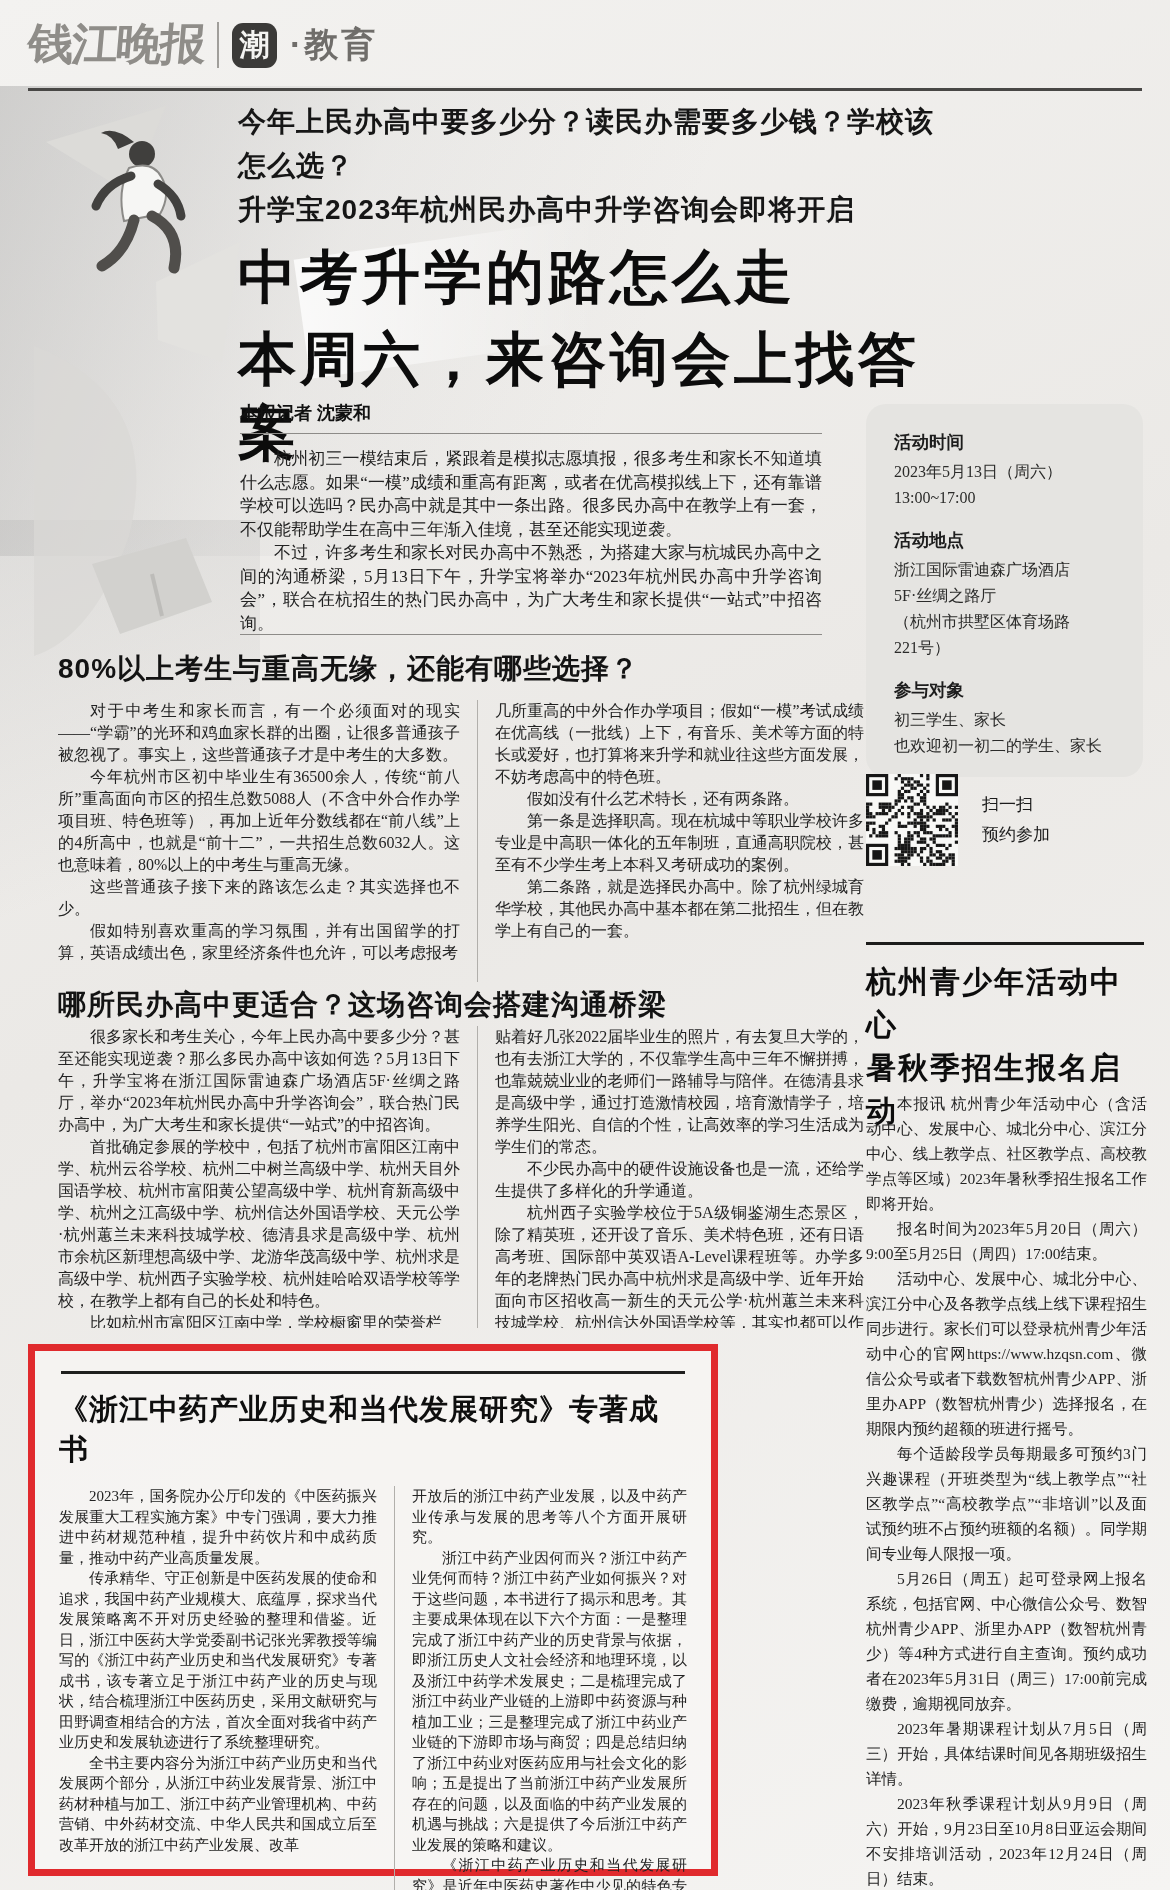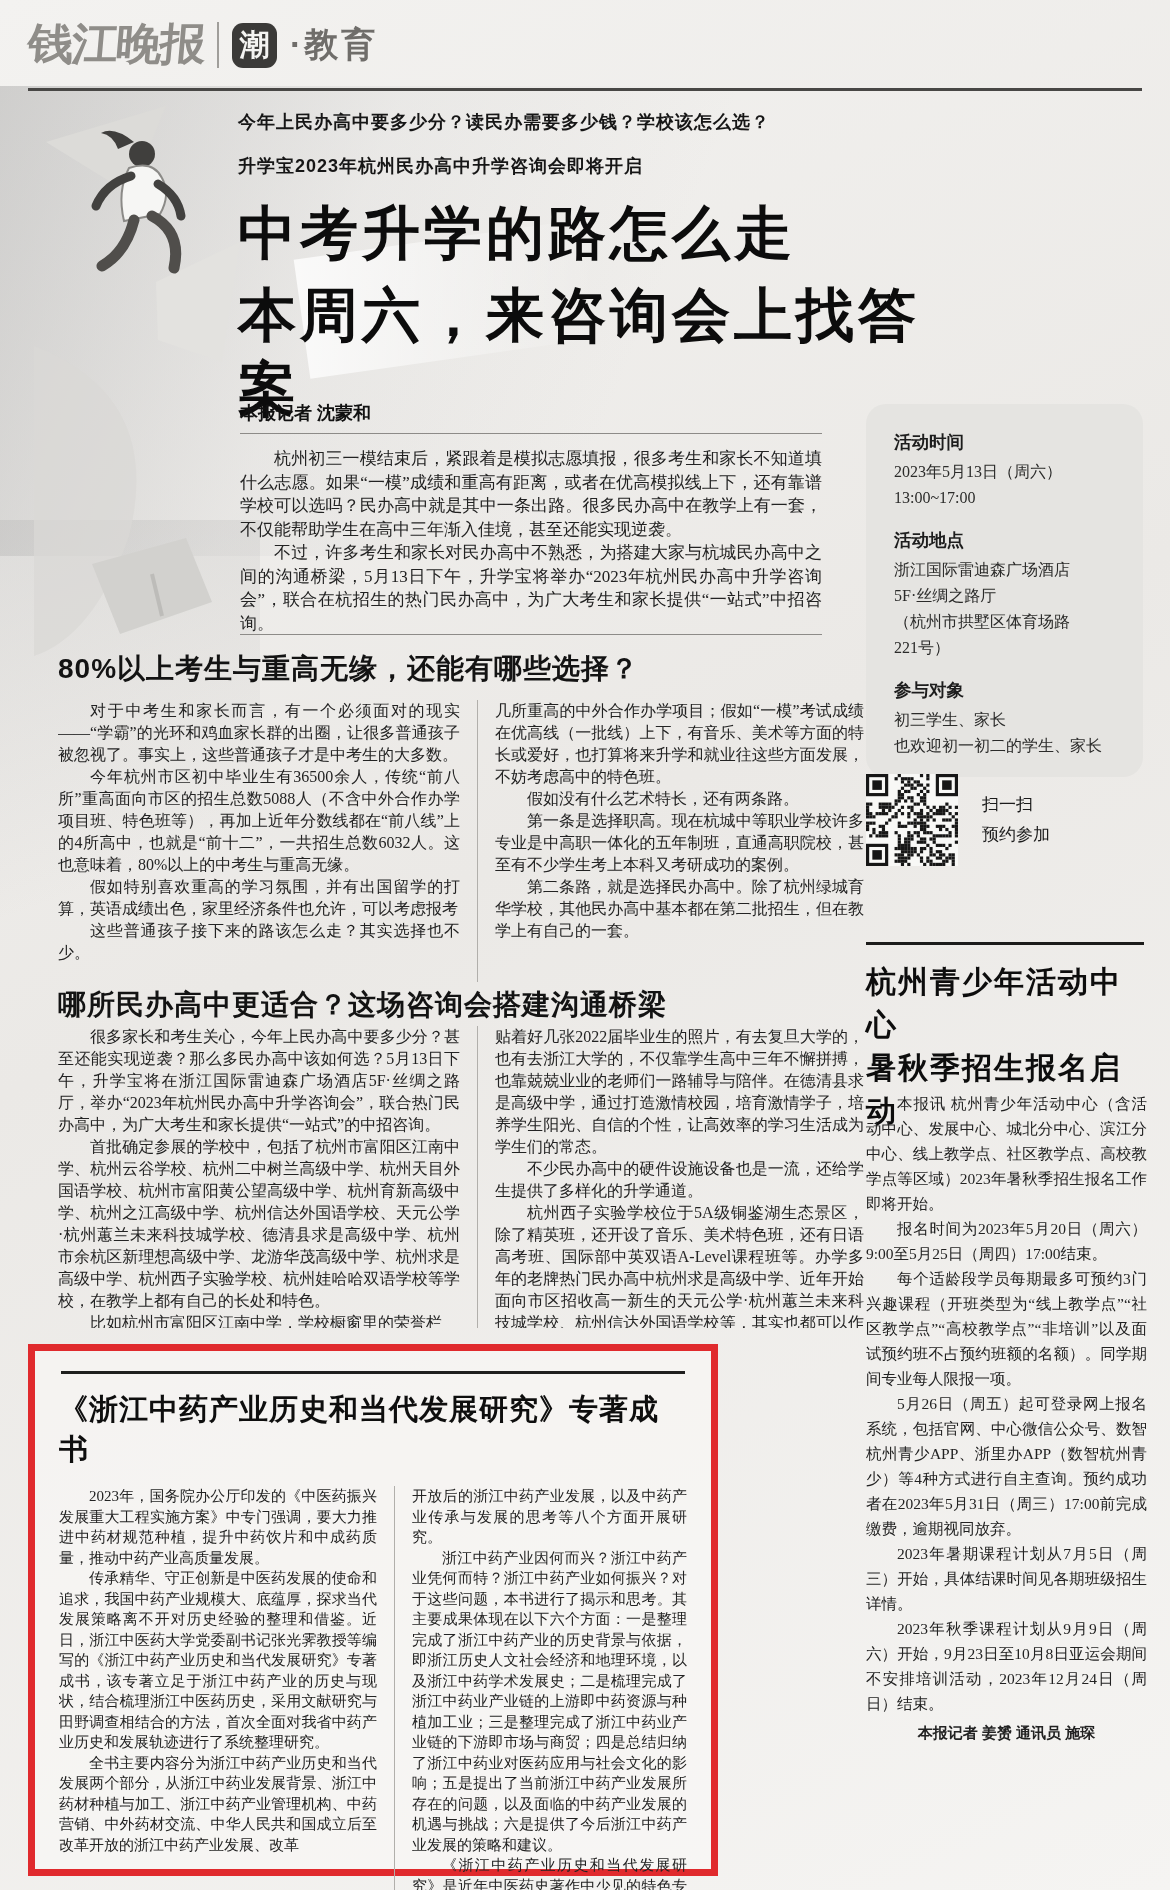--- a/index.html
+++ b/index.html
@@ -21,21 +21,21 @@
     transform:skewX(-5deg) scaleY(.96); font-family:"Liberation Serif",serif; }
   .mast-divider { width:2px; height:46px; background:#a09e9a; }
   .mast-badge { width:45px; height:45px; background:#3b3a38; border-radius:11px; color:#f4f4f2;
     font-family:"Liberation Sans",sans-serif; font-weight:bold; font-size:30px;
     display:flex; align-items:center; justify-content:center; }
   .mast-section { font-family:"Liberation Sans",sans-serif; font-weight:bold; font-size:34px;
     color:#6f6d6a; letter-spacing:3px; }
   .rule-top { position:absolute; left:28px; top:88px; width:1114px; height:3px; background:#484745; }
 
   .lead-block { position:absolute; left:238px; top:100px; width:710px; }
-  .kicker { font-family:"Liberation Sans",sans-serif; font-weight:bold; font-size:18px;
+  .kicker { font-family:"Liberation Sans",sans-serif; font-weight:bold; font-size:28px;
     line-height:44px; color:#161616; letter-spacing:1px; }
   .headline { font-family:"Liberation Sans",sans-serif; font-weight:900; font-size:58px;
     line-height:74px; letter-spacing:4px; color:#0c0c0c; margin-top:8px; }
 
   .byline { position:absolute; left:240px; top:401px; font-family:"Liberation Sans",sans-serif;
     font-weight:bold; font-size:18px; color:#111; }
   .hairline { position:absolute; height:1px; background:#8d8b88; }
   .intro { position:absolute; left:240px; top:447px; width:582px; font-size:17px;
     line-height:23.5px; text-align:justify; color:#222; }
   .intro p { text-indent:2em; }
@@ -125,22 +125,22 @@
     <p>杭州初三一模结束后，紧跟着是模拟志愿填报，很多考生和家长不知道填什么志愿。如果“一模”成绩和重高有距离，或者在优高模拟线上下，还有靠谱学校可以选吗？民办高中就是其中一条出路。很多民办高中在教学上有一套，不仅能帮助学生在高中三年渐入佳境，甚至还能实现逆袭。</p>
     <p>不过，许多考生和家长对民办高中不熟悉，为搭建大家与杭城民办高中之间的沟通桥梁，5月13日下午，升学宝将举办“2023年杭州民办高中升学咨询会”，联合在杭招生的热门民办高中，为广大考生和家长提供“一站式”中招咨询。</p>
   </div>
   <div class="hairline" style="left:240px;top:634px;width:582px;"></div>
 
   <div class="sec-title" style="left:58px;top:650px;">80%以上考生与重高无缘，还能有哪些选择？</div>
   <div class="two-col" style="left:58px;top:700px;width:806px;height:282px;">
     <div class="col c1">
       <p>对于中考生和家长而言，有一个必须面对的现实——“学霸”的光环和鸡血家长群的出圈，让很多普通孩子被忽视了。事实上，这些普通孩子才是中考生的大多数。</p>
       <p>今年杭州市区初中毕业生有36500余人，传统“前八所”重高面向市区的招生总数5088人（不含中外合作办学项目班、特色班等），再加上近年分数线都在“前八线”上的4所高中，也就是“前十二”，一共招生总数6032人。这也意味着，80%以上的中考生与重高无缘。</p>
+      <p>这些普通孩子接下来的路该怎么走？其实选择也不少。</p>
       <p>假如特别喜欢重高的学习氛围，并有出国留学的打算，英语成绩出色，家里经济条件也允许，可以考虑报考</p>
-      <p>这些普通孩子接下来的路该怎么走？其实选择也不少。</p>
     </div>
     <div class="col-divider"></div>
     <div class="col c2">
       <p class="cont">几所重高的中外合作办学项目；假如“一模”考试成绩在优高线（一批线）上下，有音乐、美术等方面的特长或爱好，也打算将来升学和就业往这些方面发展，不妨考虑高中的特色班。</p>
       <p>假如没有什么艺术特长，还有两条路。</p>
       <p>第一条是选择职高。现在杭城中等职业学校许多专业是中高职一体化的五年制班，直通高职院校，甚至有不少学生考上本科又考研成功的案例。</p>
       <p>第二条路，就是选择民办高中。除了杭州绿城育华学校，其他民办高中基本都在第二批招生，但在教学上有自己的一套。</p>
     </div>
   </div>
 
@@ -490,19 +490,20 @@
   </div>
 
   <div class="side-rule"></div>
   <div class="side-title">
     <div>杭州青少年活动中心</div>
     <div>暑秋季招生报名启动</div>
   </div>
   <div class="side-body">
     <p>本报讯 杭州青少年活动中心（含活动中心、发展中心、城北分中心、滨江分中心、线上教学点、社区教学点、高校教学点等区域）2023年暑秋季招生报名工作即将开始。</p>
     <p>报名时间为2023年5月20日（周六）9:00至5月25日（周四）17:00结束。</p>
+    <p>活动中心、发展中心、城北分中心、滨江分中心及各教学点线上线下课程招生同步进行。家长们可以登录杭州青少年活动中心的官网https://www.hzqsn.com、微信公众号或者下载数智杭州青少APP、浙里办APP（数智杭州青少）选择报名，在期限内预约超额的班进行摇号。</p>
     <p>每个适龄段学员每期最多可预约3门兴趣课程（开班类型为“线上教学点”“社区教学点”“高校教学点”“非培训”以及面试预约班不占预约班额的名额）。同学期间专业每人限报一项。</p>
     <p>5月26日（周五）起可登录网上报名系统，包括官网、中心微信公众号、数智杭州青少APP、浙里办APP（数智杭州青少）等4种方式进行自主查询。预约成功者在2023年5月31日（周三）17:00前完成缴费，逾期视同放弃。</p>
     <p>2023年暑期课程计划从7月5日（周三）开始，具体结课时间见各期班级招生详情。</p>
     <p>2023年秋季课程计划从9月9日（周六）开始，9月23日至10月8日亚运会期间不安排培训活动，2023年12月24日（周日）结束。</p>
     <p class="side-byline">本报记者 姜赟 通讯员 施琛</p>
   </div>
 </div>
 
 </body></html>

